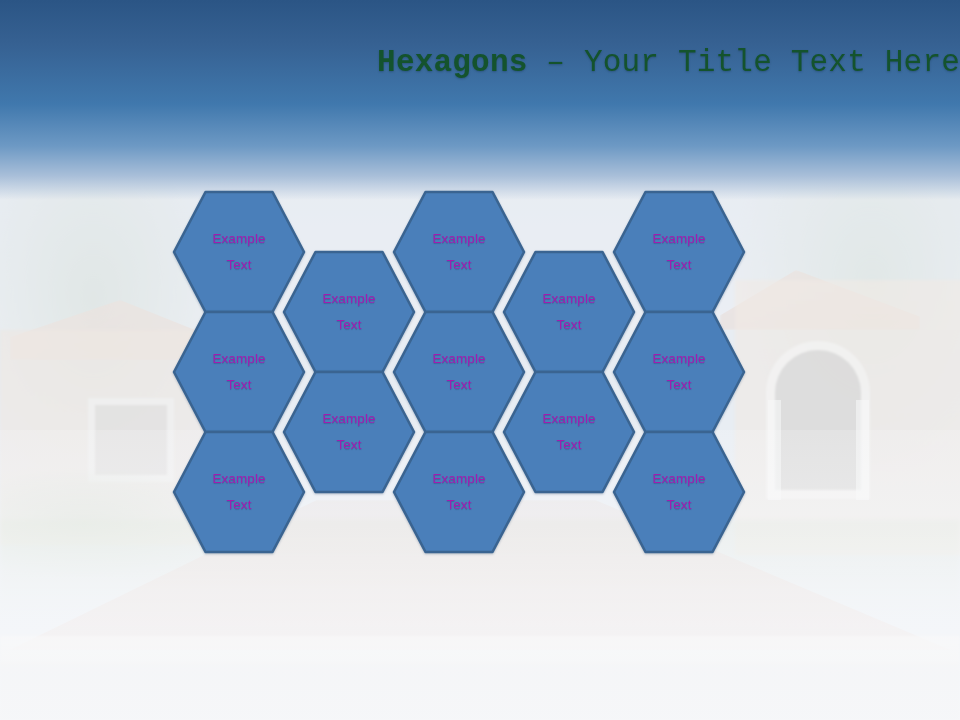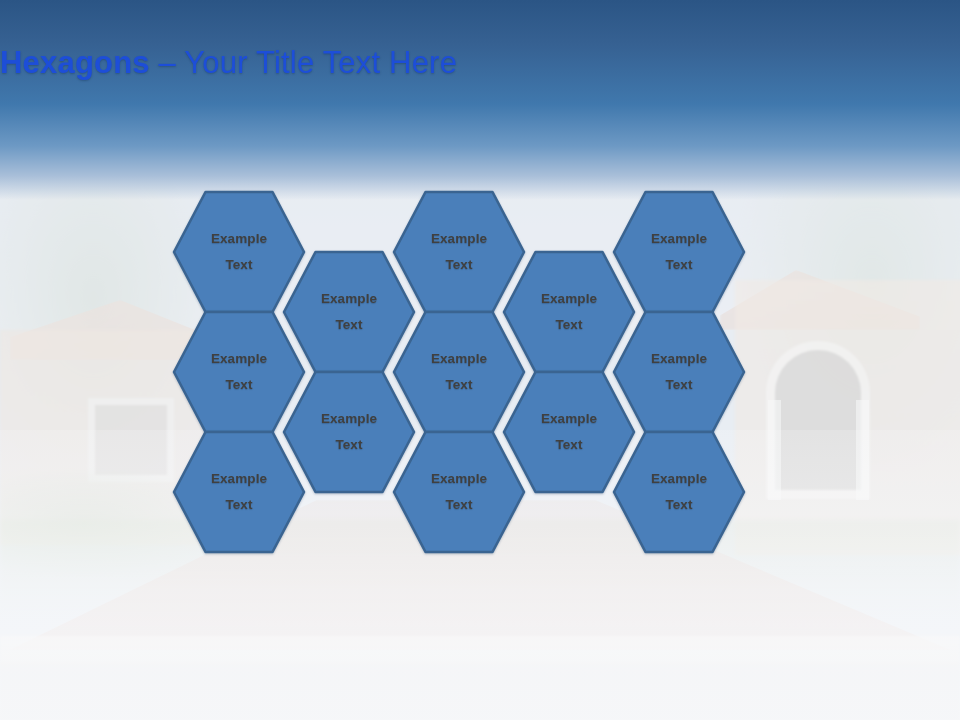--- a/index.html
+++ b/index.html
@@ -101,40 +101,41 @@
     background:linear-gradient(180deg,
       #2b5585 0%,
       #366192 22%,
       #4078ad 52%,
       #6d99c4 73%,
       #a9bfd9 88%,
       rgba(201,214,232,0) 100%);
   }
   .title{
     position:absolute;left:0;top:44px;width:960px;
-    text-align:left;color:#1d4ed8;
+    text-align:right;color:#14532d;
     font-size:31px;letter-spacing:.2px;line-height:1.2;
     text-shadow:0 1px 2px rgba(20,45,75,.35);
     white-space:nowrap;
+    font-family:Liberation Mono, monospace;
   }
   .title .strong{font-weight:bold;}
   .title .light{font-weight:normal;}
 
   
   .hexlayer{position:absolute;inset:0;}
   .hex{
     position:absolute;
     width:134px;height:124px;
     display:flex;align-items:center;justify-content:center;
   }
   .hex svg{position:absolute;left:0;top:0;width:134px;height:124px;
     filter:drop-shadow(0 1px 1px rgba(40,70,105,.30));}
   .hex .lbl{
     position:relative;z-index:2;
-    color:#404040;font-weight:bold;font-size:13.5px;line-height:1.95;
+    color:#a21caf;font-weight:normal;font-size:13.5px;line-height:1.95;
     text-align:center;letter-spacing:.1px;
     text-shadow:0 1px 1px rgba(35,65,100,.35);
   }
 </style>
 </head>
 <body>
 
 <div class="slide">
 
   <div class="photo">

